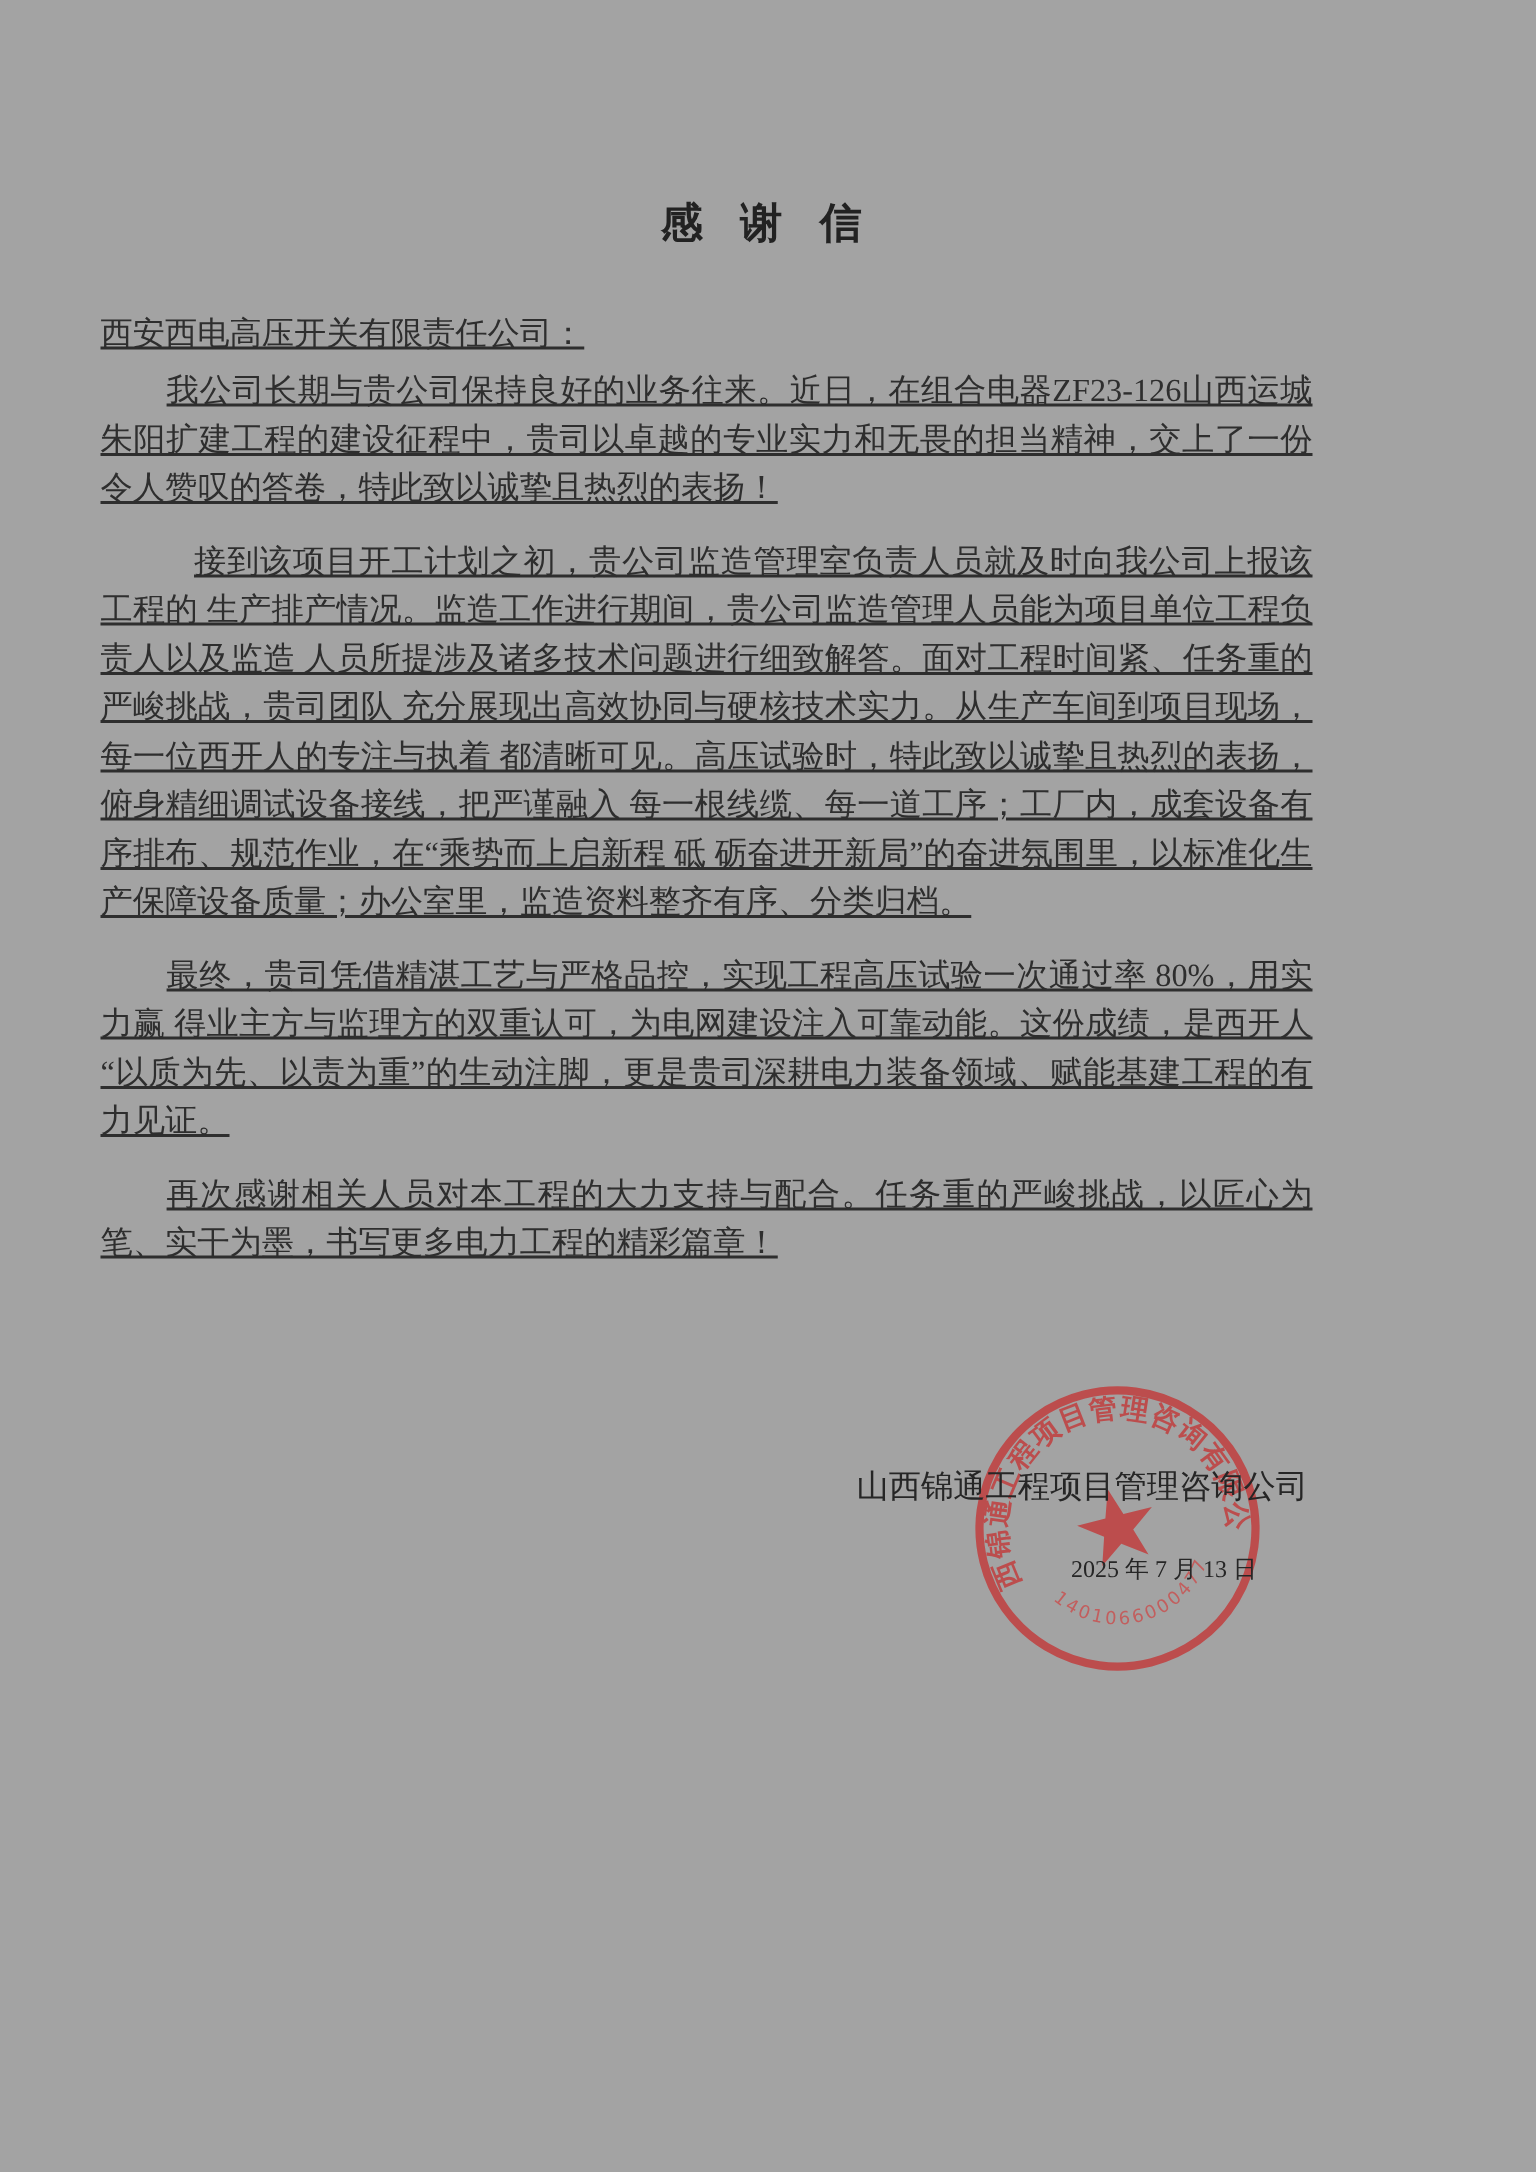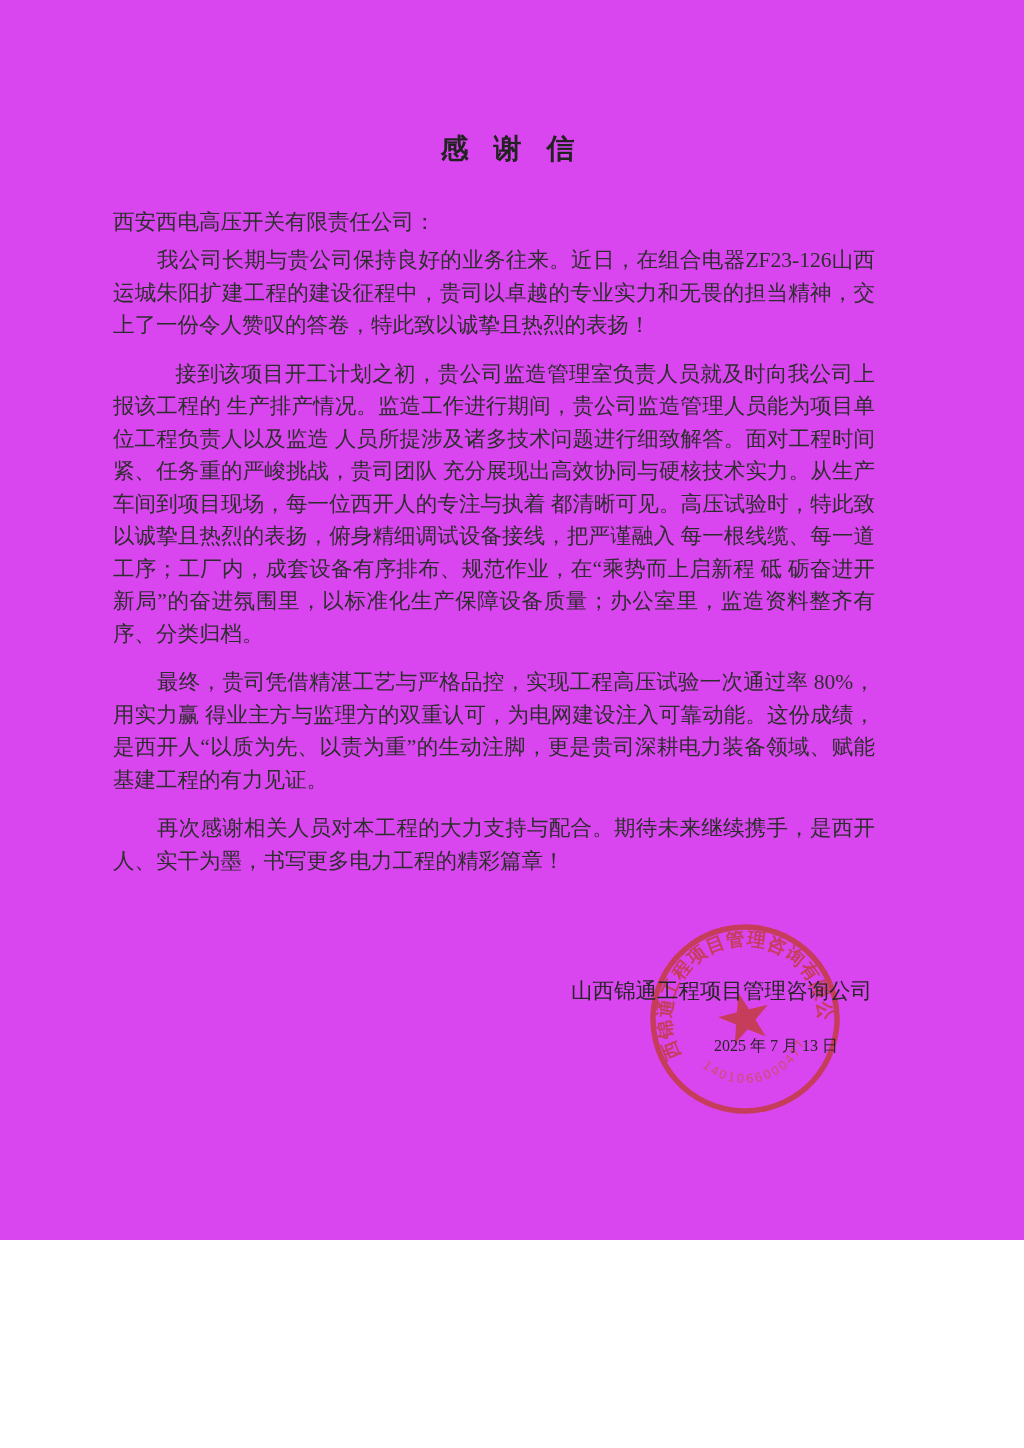--- a/index.html
+++ b/index.html
@@ -1,36 +1,37 @@
 <!DOCTYPE html>
 <html lang="zh"><head>
 <meta charset="utf-8">
 <style>
   html, body { margin: 0; padding: 0; background: #ffffff; }
   .page {
     position: relative;
     width: 1024px;
-    height: 1240px;
+    height: 1448px;
     margin: 0 auto;
-    background: #d946ef;
+    background: #a3a3a3;
     overflow: hidden;
     font-family: "Liberation Serif", "DejaVu Serif", serif;
     color: #2e2e2e;
   }
   .title {
     margin: 0;
     padding-top: 130px;
     text-align: center;
     font-size: 28px;
     font-weight: bold;
     letter-spacing: 9px;
     color: #222222;
   }
   .body-text {
-    padding: 0 149px 0 113px;
+    padding: 0 149px 0 67px;
+    text-decoration: underline;
   }
   .recipient {
     margin: 38px 0 0 0;
     font-size: 21.5px;
     line-height: 33px;
   }
   .para {
     margin: 15px 0 0 0;
     font-size: 21.5px;
     line-height: 32.5px;
@@ -78,21 +79,21 @@
 
 <div class="page">
 
   <h1 class="title">感 谢 信</h1>
 
   <div class="body-text">
     <p class="recipient">西安西电高压开关有限责任公司：</p>
     <p class="para first">我公司长期与贵公司保持良好的业务往来。近日，在组合电器ZF23-126山西运城朱阳扩建工程的建设征程中，贵司以卓越的专业实力和无畏的担当精神，交上了一份令人赞叹的答卷，特此致以诚挚且热烈的表扬！</p>
     <p class="para deep-indent gap">接到该项目开工计划之初，贵公司监造管理室负责人员就及时向我公司上报该工程的 生产排产情况。监造工作进行期间，贵公司监造管理人员能为项目单位工程负责人以及监造 人员所提涉及诸多技术问题进行细致解答。面对工程时间紧、任务重的严峻挑战，贵司团队 充分展现出高效协同与硬核技术实力。从生产车间到项目现场，每一位西开人的专注与执着 都清晰可见。高压试验时，特此致以诚挚且热烈的表扬，俯身精细调试设备接线，把严谨融入 每一根线缆、每一道工序；工厂内，成套设备有序排布、规范作业，在“乘势而上启新程 砥 砺奋进开新局”的奋进氛围里，以标准化生产保障设备质量；办公室里，监造资料整齐有序、分类归档。</p>
     <p class="para gap">最终，贵司凭借精湛工艺与严格品控，实现工程高压试验一次通过率 80%，用实力赢 得业主方与监理方的双重认可，为电网建设注入可靠动能。这份成绩，是西开人“以质为先、以责为重”的生动注脚，更是贵司深耕电力装备领域、赋能基建工程的有力见证。</p>
-    <p class="para gap">再次感谢相关人员对本工程的大力支持与配合。期待未来继续携手，是西开人、实干为墨，书写更多电力工程的精彩篇章！</p>
+    <p class="para gap">再次感谢相关人员对本工程的大力支持与配合。任务重的严峻挑战，以匠心为笔、实干为墨，书写更多电力工程的精彩篇章！</p>
   </div>
 
   <svg class="stamp" viewBox="0 0 200 200" xmlns="http://www.w3.org/2000/svg" xmlns:xlink="http://www.w3.org/1999/xlink">
     <defs>
       <path id="ringPath" d="M 30.4 125.3 A 74 74 0 1 1 169.6 125.3" fill="none"></path>
       <path id="numPath" d="M 47.6 136.7 A 64 64 0 0 0 152.4 136.7" fill="none"></path>
     </defs>
     <circle class="ring" cx="100" cy="100" r="92"></circle>
     <text class="ringtxt" text-anchor="middle">
       <textPath href="#ringPath" xlink:href="#ringPath" startOffset="50%">山西锦通工程项目管理咨询有限公司</textPath>

